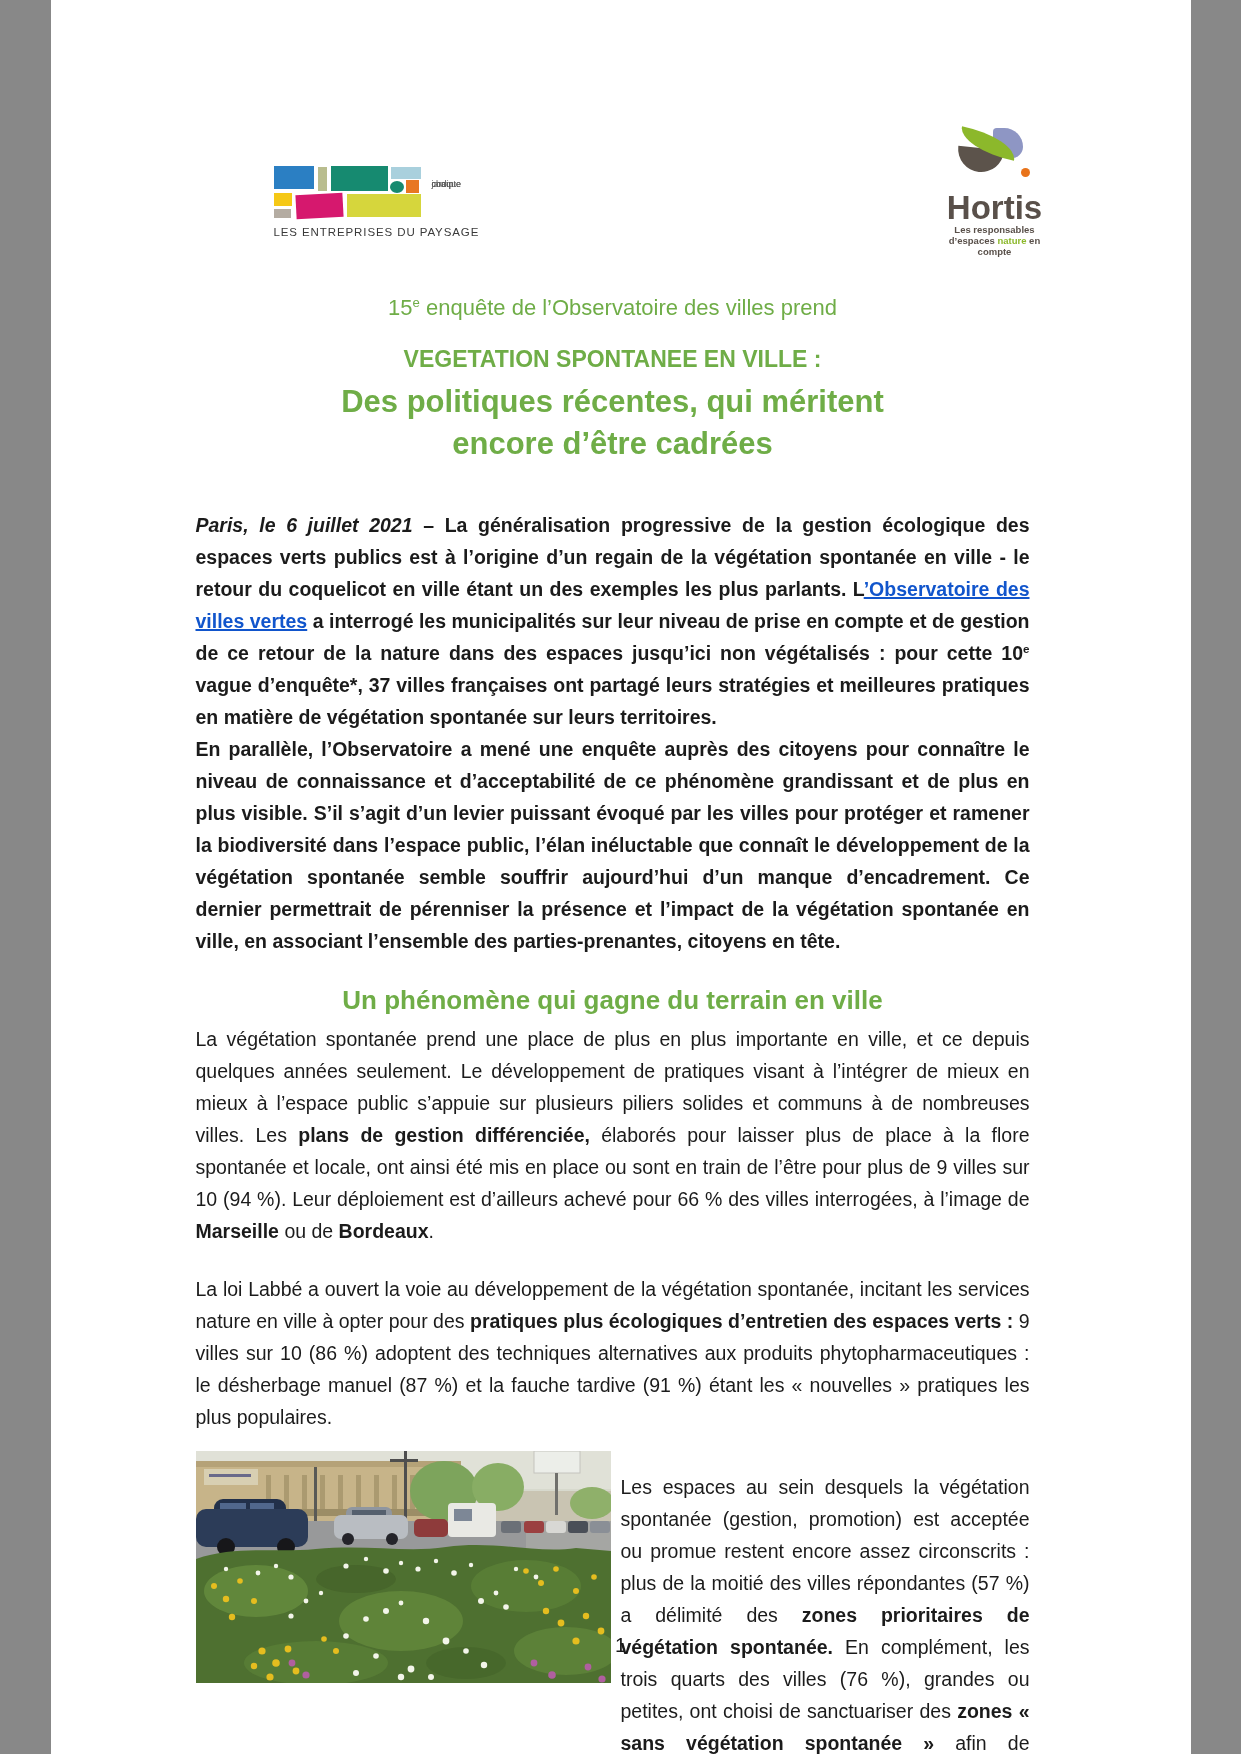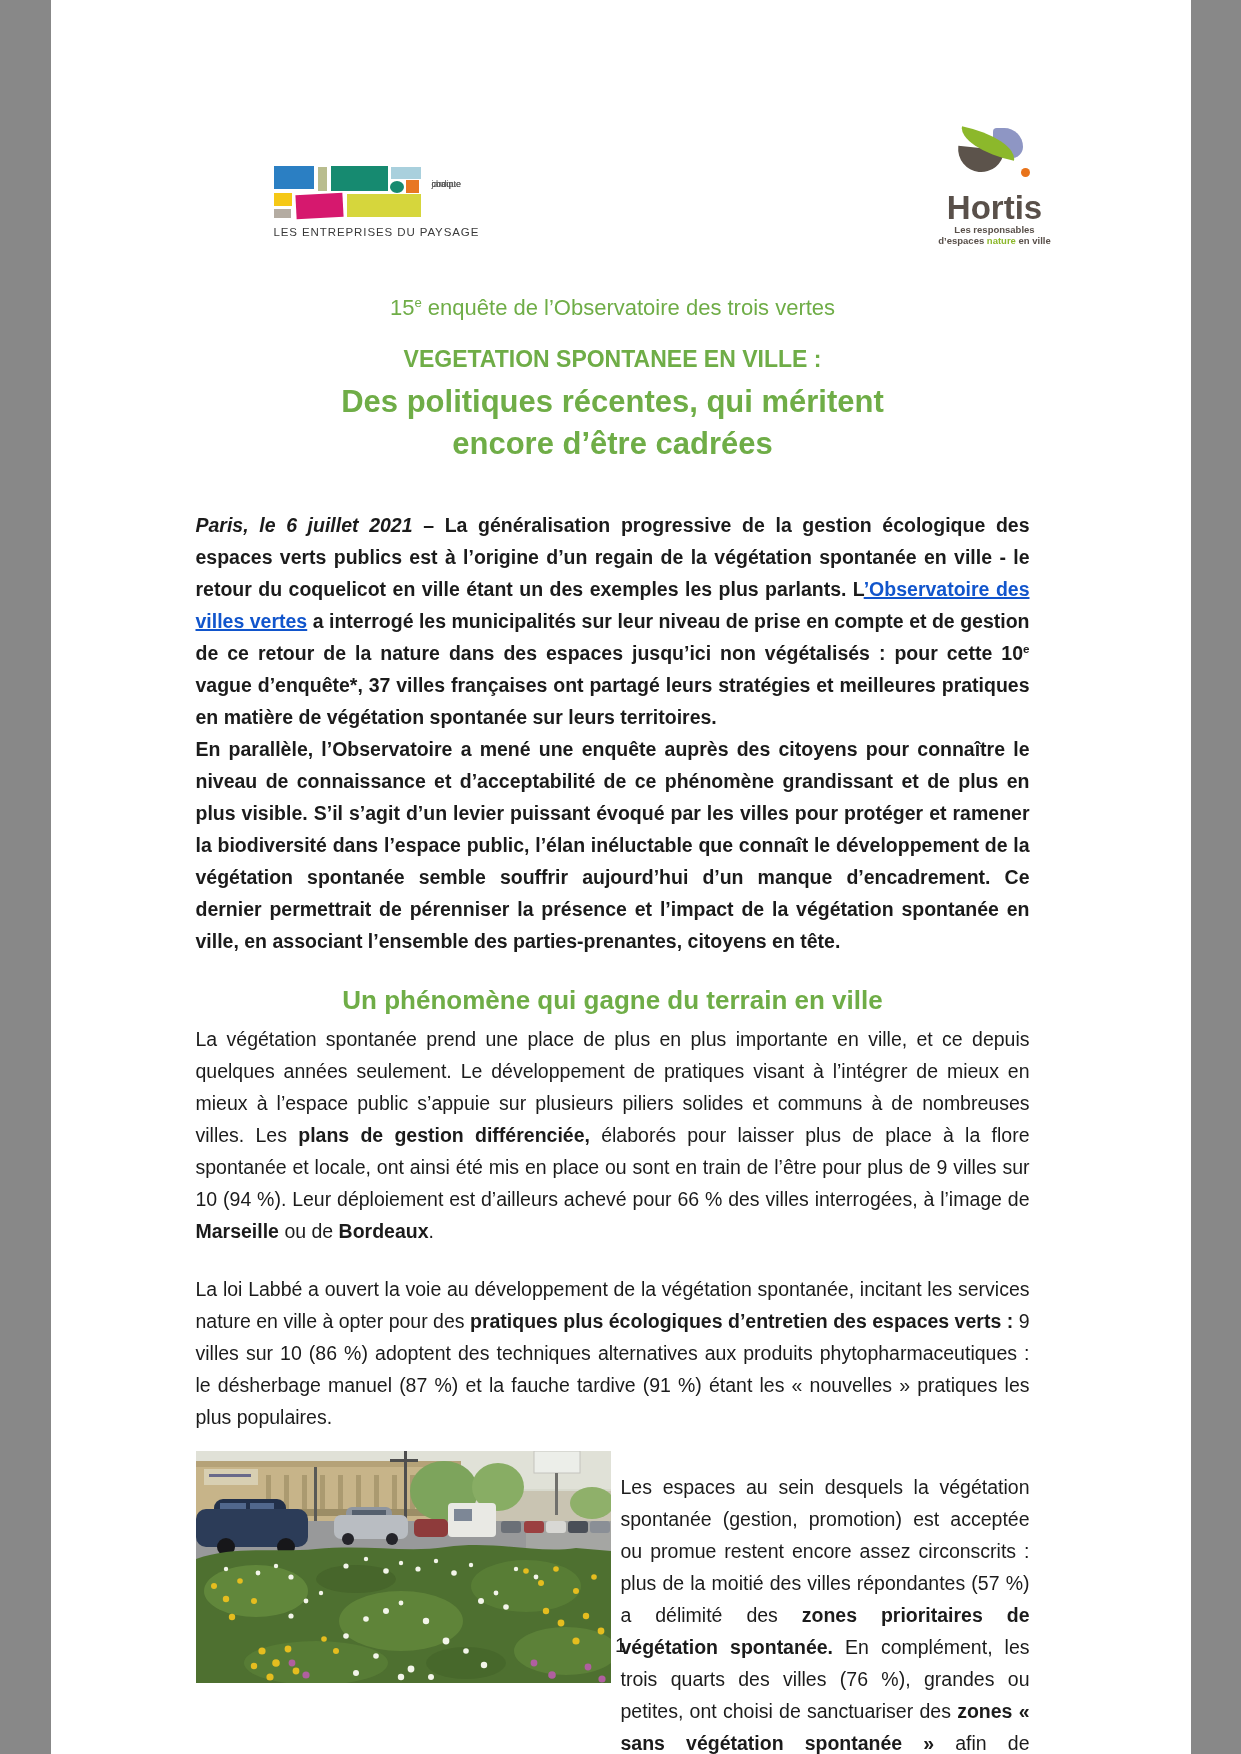--- a/index.html
+++ b/index.html
@@ -100,27 +100,27 @@
   <div class="logo-hortis">
     <div class="hortis-mark">
       <div class="h-blue"></div>
         <div class="h-dark"></div>
         <div class="h-leaf"></div>
         <div class="h-dot"></div>
     </div>
     <div class="hortis-name">Hortis</div>
     <div class="hortis-tagline">
       <div>Les responsables</div>
-      <div><span>d’espaces </span><span class="nature">nature</span><span> en ville</span></div>
+      <div><span>d’espaces </span><span class="nature">nature</span><span> en compte</span></div>
     </div>
   </div>
 
   <div class="content">
 
-    <div class="kicker"><span>15</span><sup>e</sup><span> enquête de l’Observatoire des trois vertes</span></div>
+    <div class="kicker"><span>15</span><sup>e</sup><span> enquête de l’Observatoire des villes prend</span></div>
 
     <div class="subtitle">VEGETATION SPONTANEE EN VILLE :</div>
 
     <h1 class="doc-title"><span>Des politiques récentes, qui méritent</span><br><span>encore d’être cadrées</span></h1>
 
     <p class="lead-p lead-first"><span class="dateline">Paris, le 6 juillet 2021</span><span> – La généralisation progressive de la gestion écologique des espaces verts publics est à l’origine d’un regain de la végétation spontanée en ville - le retour du coquelicot en ville étant un des exemples les plus parlants. L</span><a href="#" class="doc-link">’Observatoire des villes vertes</a><span> a interrogé les municipalités sur leur niveau de prise en compte et de gestion de ce retour de la nature dans des espaces jusqu’ici non végétalisés : pour cette 10</span><sup>e</sup><span> vague d’enquête*, 37 villes françaises ont partagé leurs stratégies et meilleures pratiques en matière de végétation spontanée sur leurs territoires.</span></p>
 
     <p class="lead-p">En parallèle, l’Observatoire a mené une enquête auprès des citoyens pour connaître le niveau de connaissance et d’acceptabilité de ce phénomène grandissant et de plus en plus visible. S’il s’agit d’un levier puissant évoqué par les villes pour protéger et ramener la biodiversité dans l’espace public, l’élan inéluctable que connaît le développement de la végétation spontanée semble souffrir aujourd’hui d’un manque d’encadrement. Ce dernier permettrait de pérenniser la présence et l’impact de la végétation spontanée en ville, en associant l’ensemble des parties-prenantes, citoyens en tête.</p>
 
     <h2 class="sect">Un phénomène qui gagne du terrain en ville</h2>

